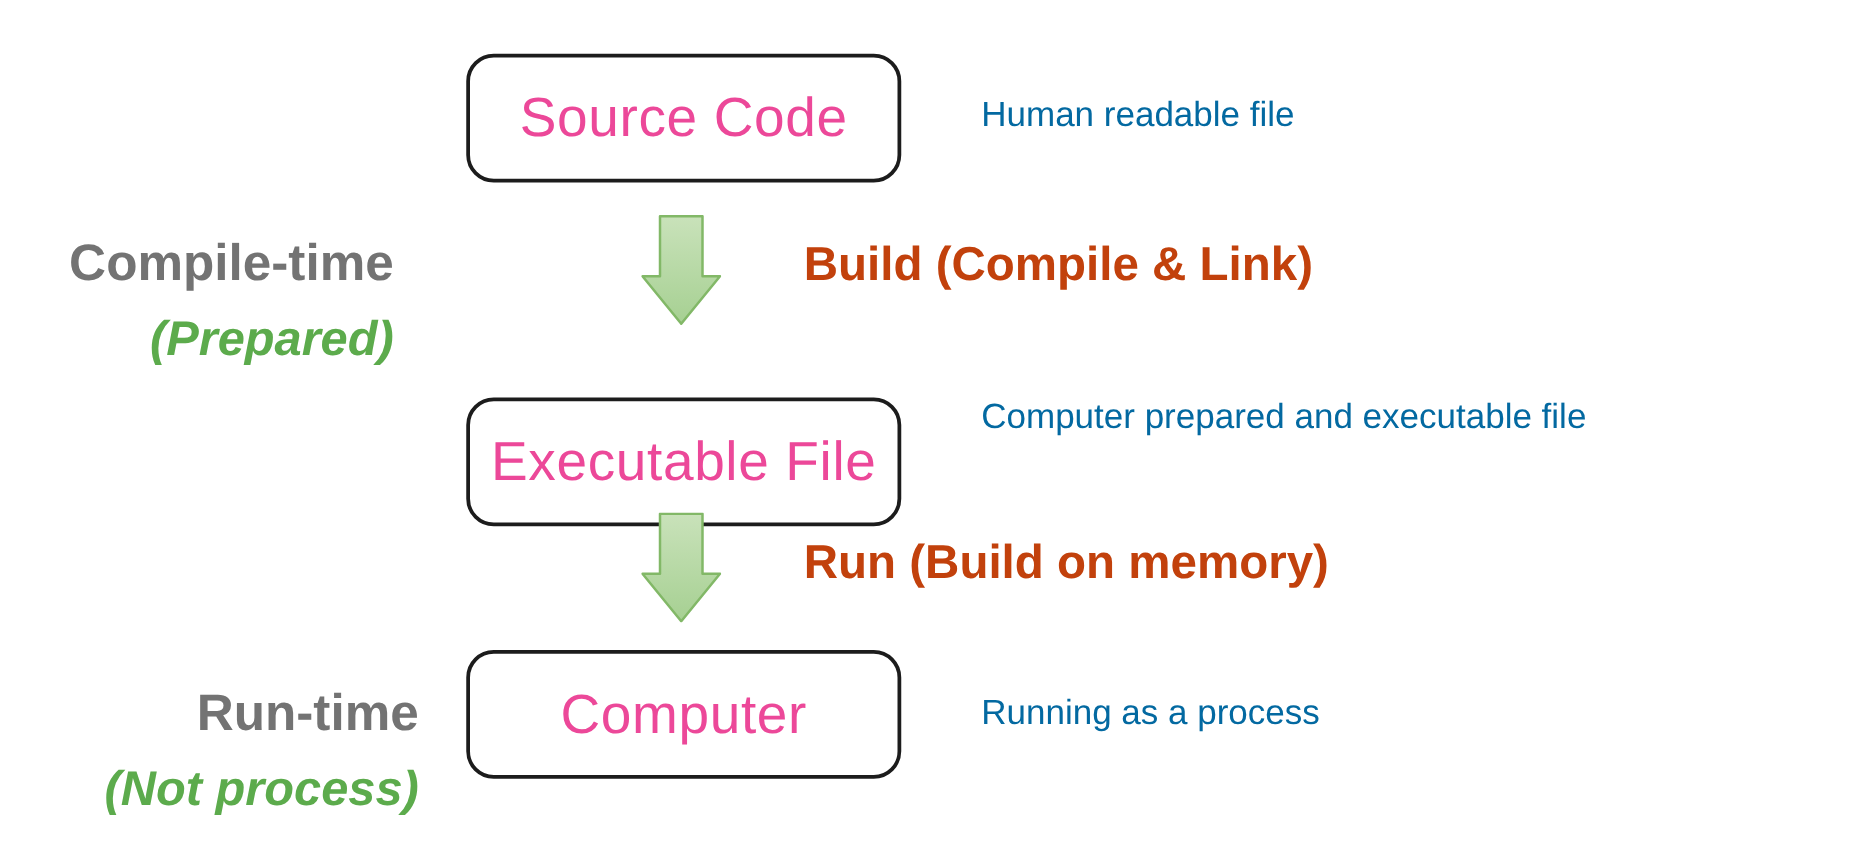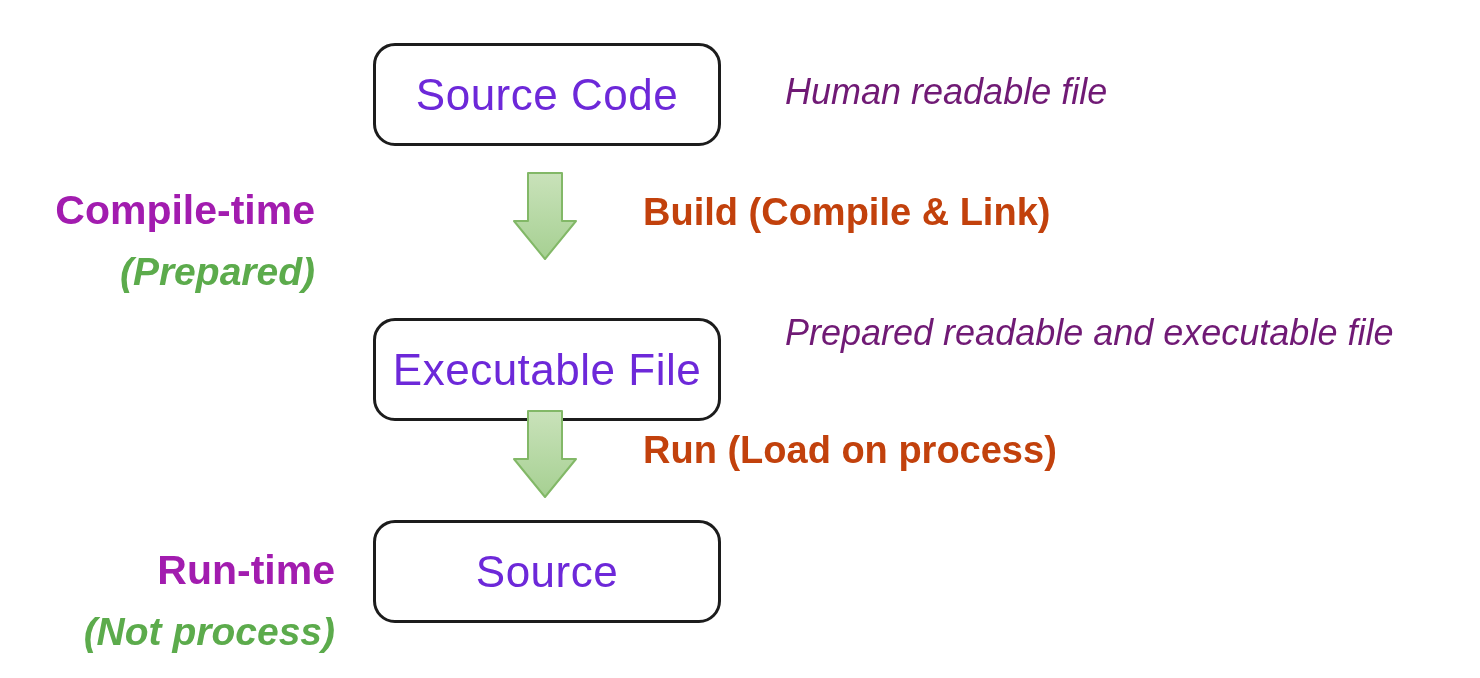--- a/index.html
+++ b/index.html
@@ -24,39 +24,38 @@
     box-sizing: border-box;
     border: 3px solid #1c1c1c;
     border-radius: 22px;
     background: #ffffff;
     display: flex;
     align-items: center;
     justify-content: center;
   }
   .stage-box .box-label {
     font-size: 44px;
-    color: #6d28d9;
+    color: #ec4899;
     letter-spacing: 0.5px;
     white-space: nowrap;
   }
   .box-source   { top: 43px; }
   .box-exec     { top: 282px; margin-top: 36px; }
   .box-program  { top: 520px; }
 
   
   .stage-desc {
     position: absolute;
     left: 785px;
     height: 103px;
     display: flex;
     align-items: center;
-    font-size: 36px;
-    color: #701a75;
+    font-size: 28px;
+    color: #0369a1;
     white-space: nowrap;
-    font-style: italic;
   }
   .desc-source  { top: 40px; }
   .desc-exec    { top: 281px; }
   .desc-program { top: 518px; }
 
   
   .flow-arrow {
     position: absolute;
     left: 513px;
     width: 64px;
@@ -87,21 +86,21 @@
     left: 0;
     width: 315px;
     text-align: right;
   }
   .phase-1 { top: 186px; }
   .phase-2 { top: 546px; padding-left: 20px; }
   .phase-name {
     font-size: 41px;
     line-height: 48px;
     font-weight: 600;
-    color: #a21caf;
+    color: #737373;
     white-space: nowrap;
     text-align: right;
   }
   .phase-note {
     margin-top: 14px;
     font-size: 39px;
     line-height: 47px;
     font-weight: bold;
     font-style: italic;
     color: #5cab4c;
@@ -132,37 +131,38 @@
         </linearGradient>
       </defs>
       <polygon points="15,1 49,1 49,49 63,49 32,87 1,49 15,49" fill="url(#arrowGrad1)" stroke="#82b867" stroke-width="2" stroke-linejoin="round"></polygon>
     </svg>
   </div>
   <div class="transition-label transition-1">Build (Compile &amp; Link)</div>
 
   <div class="stage-box box-exec">
     <span class="box-label">Executable File</span>
   </div>
-  <div class="stage-desc desc-exec">Prepared readable and executable file</div>
+  <div class="stage-desc desc-exec">Computer prepared and executable file</div>
 
   <div class="flow-arrow arrow-2">
     <svg viewBox="0 0 64 88" xmlns="http://www.w3.org/2000/svg" aria-hidden="true">
       <defs>
         <linearGradient id="arrowGrad2" x1="0" y1="0" x2="0" y2="1">
           <stop offset="0" stop-color="#c9e2ba"></stop>
           <stop offset="1" stop-color="#a6d092"></stop>
         </linearGradient>
       </defs>
       <polygon points="15,1 49,1 49,49 63,49 32,87 1,49 15,49" fill="url(#arrowGrad2)" stroke="#82b867" stroke-width="2" stroke-linejoin="round"></polygon>
     </svg>
   </div>
-  <div class="transition-label transition-2">Run (Load on process)</div>
+  <div class="transition-label transition-2">Run (Build on memory)</div>
 
   <div class="phase-block phase-2">
     <div class="phase-name">Run-time</div>
     <div class="phase-note">(Not process)</div>
   </div>
 
   <div class="stage-box box-program">
-    <span class="box-label">Source</span>
+    <span class="box-label">Computer</span>
   </div>
+  <div class="stage-desc desc-program">Running as a process</div>
 
 </div>
 
 </body></html>

